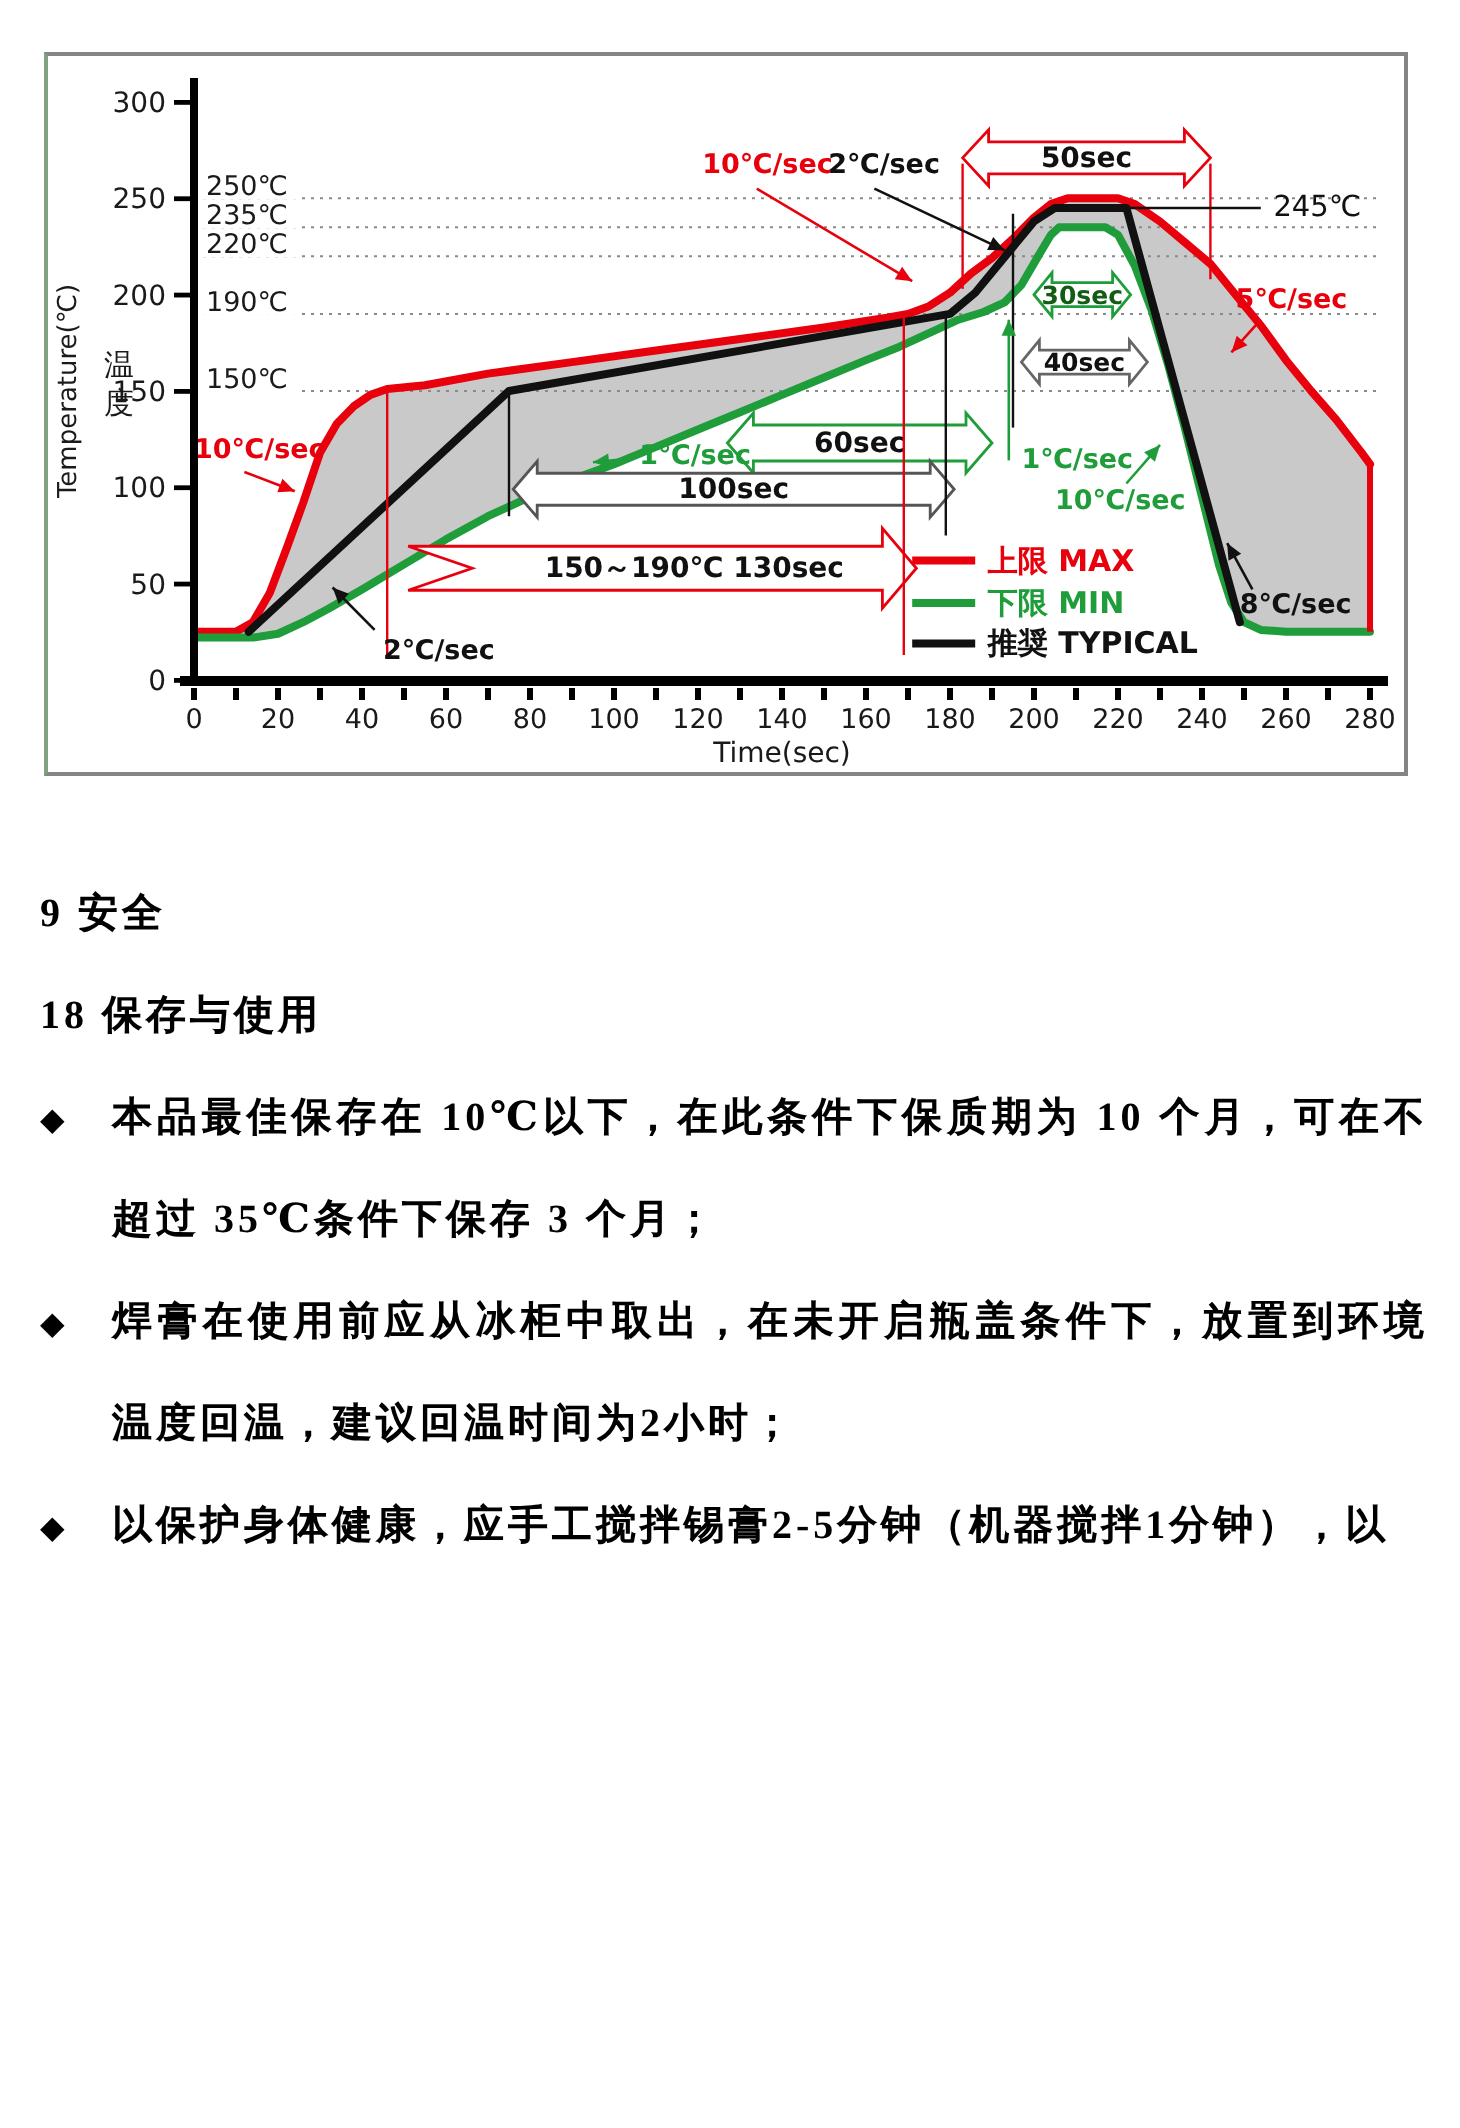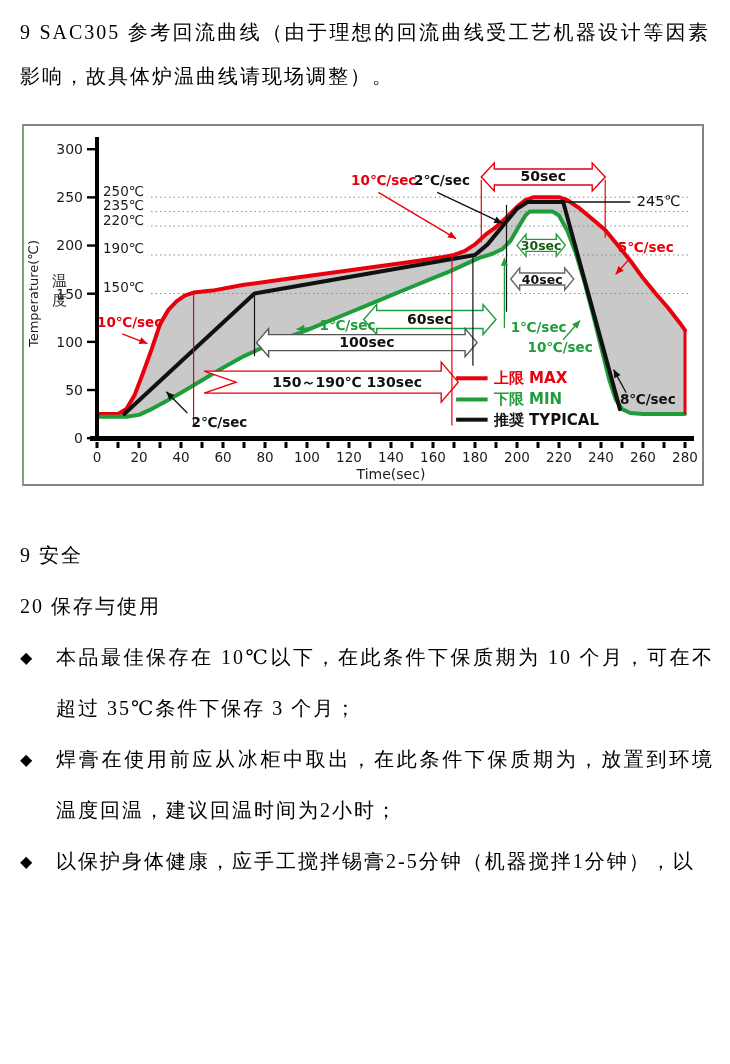--- a/index.html
+++ b/index.html
@@ -26,37 +26,37 @@
     border:2px solid #848484;
     border-left-color:#7fa382;
     background:#ffffff;
   }
   .chart-frame svg{display:block;}
   .body{
     margin:44px 16px 0 20px;
     font-size:20px;
     letter-spacing:2px;
     line-height:51px;
+    font-weight:bold;
   }
   .body p{margin:0;text-align:justify;}
   .para-indent{text-indent:2.2em;}
   .bullet{display:flex;}
   .bullet-marker{
     flex:none;width:36px;
     font-family:"DejaVu Sans",sans-serif;
     font-size:16px;
   }
   .bullet-text{flex:1;text-align:justify;}
 </style>
 </head>
 <body>
 
 <div class="page">
 
-  <p class="heading">9  SAC305 参考回流曲线（由于理想的回流曲线受工艺机器设计等因素影响，故具体炉温曲线请现场调整）。</p>
 
   <figure class="chart-frame" style="padding:0">
     <svg id="chart-svg" width="678" height="358" viewBox="0 0 678 358">
         <polygon points="73,287.9166666666667 94,287.9166666666667 102.4,283.1 110.8,268.65 119.2,246.49333333333334 127.6,223.37333333333333 136,198.32666666666665 144.4,183.87666666666667 152.8,175.20666666666668 161.2,169.42666666666668 169.6,166.53666666666666 188.5,164.61 220,158.83 262,153.05 304,147.27 346,141.49 388,135.71 419.5,130.89333333333335 430,128.96666666666667 440.5,125.11333333333334 451,118.37 461.5,108.73666666666668 472,101.03 482.5,91.39666666666668 493,80.80000000000001 501.4,74.05666666666667 509.8,71.16666666666666 535,71.16666666666666 543.4,74.05666666666667 556,82.72666666666666 568.6,93.32333333333332 581.2,103.91999999999999 593.8,119.33333333333334 606.4,134.74666666666667 619,152.08666666666667 631.6,167.5 644.2,181.95 656.8,198.32666666666665 661,204.10666666666668 661,287.9166666666667 619,287.9166666666667 606.4,286.9533333333333 598,283.1 591.7,273.4666666666667 585.4,254.2 577,220.48333333333335 568.6,186.76666666666665 560.2,154.97666666666666 551.8,127.03999999999999 543.4,104.88333333333333 535,89.47 528.7,85.61666666666667 505.6,85.61666666666667 501.4,89.47 495.1,100.06666666666666 486.7,114.51666666666668 478.3,123.18666666666667 467.8,128.00333333333333 455.2,131.85666666666665 440.5,138.6 425.8,145.34333333333333 409,152.08666666666667 388,160.75666666666666 367,169.42666666666668 346,178.09666666666666 325,186.76666666666665 304,195.43666666666667 283,204.10666666666668 262,211.81333333333333 241,220.48333333333335 220,230.11666666666667 199,241.67666666666668 178,254.2 157,266.72333333333336 140.2,276.3566666666667 127.6,283.1 115,288.88 102.4,290.8066666666667 73,290.8066666666667" fill="#c9c9c9"></polygon>
         <line x1="73" y1="71.16666666666666" x2="667" y2="71.16666666666666" stroke="#8a8a8a" stroke-width="1" stroke-dasharray="1.5 3"></line>
         <rect x="77" y="57.66666666666666" width="47" height="14" fill="#fff"></rect>
         <text x="79" y="69.66666666666666" fill="#1a1a1a" font-size="13.5" text-anchor="start" font-weight="normal" font-family="&quot;DejaVu Sans&quot;,sans-serif">250℃</text>
         <line x1="73" y1="85.61666666666667" x2="667" y2="85.61666666666667" stroke="#8a8a8a" stroke-width="1" stroke-dasharray="1.5 3"></line>
         <rect x="77" y="72.11666666666667" width="47" height="14" fill="#fff"></rect>
         <text x="79" y="84.11666666666667" fill="#1a1a1a" font-size="13.5" text-anchor="start" font-weight="normal" font-family="&quot;DejaVu Sans&quot;,sans-serif">235℃</text>
@@ -191,30 +191,30 @@
         <text x="0" y="0" fill="#1a1a1a" font-size="13" text-anchor="middle" font-weight="normal" font-family="&quot;DejaVu Sans&quot;,sans-serif" transform="translate(14,167.5) rotate(-90)">Temperature(℃)</text>
         <text x="28" y="159.5" fill="#1a1a1a" font-size="15" text-anchor="start" font-weight="normal" font-family="&quot;DejaVu Sans&quot;,sans-serif">温</text>
         <text x="28" y="178.5" fill="#1a1a1a" font-size="15" text-anchor="start" font-weight="normal" font-family="&quot;DejaVu Sans&quot;,sans-serif">度</text>
       </svg>
   </figure>
 
   <div class="body">
     <p>9 安全</p>
 
 
-    <p>20 保存与使用</p>
+    <p>18 保存与使用</p>
 
     <div class="bullet">
       <span class="bullet-marker">◆</span>
       <span class="bullet-text">本品最佳保存在 10℃以下，在此条件下保质期为 10 个月，可在不超过 35℃条件下保存 3 个月；</span>
     </div>
 
     <div class="bullet">
       <span class="bullet-marker">◆</span>
-      <span class="bullet-text">焊膏在使用前应从冰柜中取出，在此条件下保质期为，放置到环境温度回温，建议回温时间为2小时；</span>
+      <span class="bullet-text">焊膏在使用前应从冰柜中取出，在未开启瓶盖条件下，放置到环境温度回温，建议回温时间为2小时；</span>
     </div>
 
     <div class="bullet">
       <span class="bullet-marker">◆</span>
       <span class="bullet-text">以保护身体健康，应手工搅拌锡膏2-5分钟（机器搅拌1分钟），以</span>
     </div>
   </div>
 
 </div>
 

